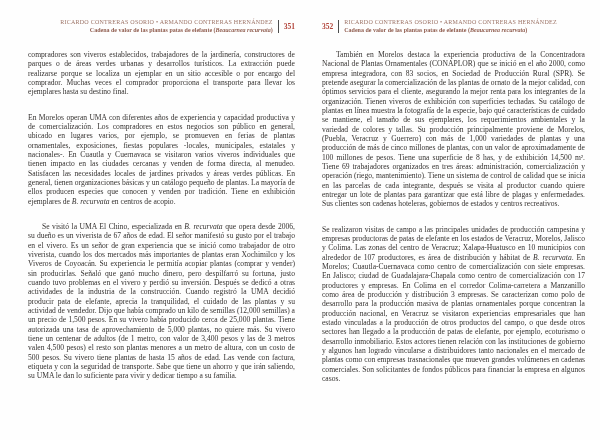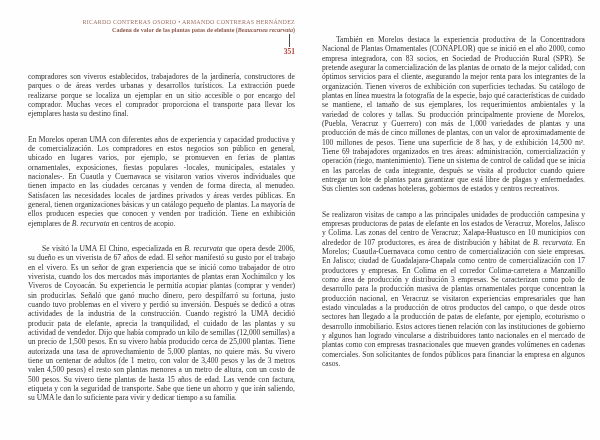--- a/index.html
+++ b/index.html
@@ -19,24 +19,23 @@
   }
   .page {
     position: absolute;
     top: 19px;
   }
   .page-left  { left: 28px;  width: 267px; }
   .page-right { left: 322px; width: 263px; }
 
   .pheader {
     display: flex;
-    align-items: flex-end;
+    align-items: center;
     min-height: 14px;
     margin-bottom: 11px;
-    flex-direction: column;
   }
   .pheader-right { justify-content: flex-end; }
   .htext { line-height: 1.25; }
   .htext-right { text-align: right; }
   .htext-left  { text-align: left; }
   .hauthors {
     font-size: 6px;
     letter-spacing: 0.25px;
     color: #9c7366;
     white-space: nowrap;
@@ -95,19 +94,27 @@
       <div class="pnum">351</div>
     </div>
     <div class="pbody">
         <p class="paragraph">compradores son viveros establecidos, trabajadores de la jardinería, constructores de parques o de áreas verdes urbanas y desarrollos turísticos. La extracción puede realizarse porque se localiza un ejemplar en un sitio accesible o por encargo del comprador. Muchas veces el comprador proporciona el transporte para llevar los ejemplares hasta su destino final.</p>
         <p class="paragraph">En Morelos operan UMA con diferentes años de experiencia y capacidad productiva y de comercialización. Los compradores en estos negocios son público en general, ubicado en lugares varios, por ejemplo, se promueven en ferias de plantas ornamentales, exposiciones, fiestas populares -locales, municipales, estatales y nacionales-. En Cuautla y Cuernavaca se visitaron varios viveros individuales que tienen impacto en las ciudades cercanas y venden de forma directa, al menudeo. Satisfacen las necesidades locales de jardines privados y áreas verdes públicas. En general, tienen organizaciones básicas y un catálogo pequeño de plantas. La mayoría de ellos producen especies que conocen y venden por tradición. Tiene en exhibición ejemplares de <i>B. recurvata</i> en centros de acopio.</p>
         <p class="paragraph indent">Se visitó la UMA El Chino, especializada en <i>B. recurvata</i> que opera desde 2006, su dueño es un viverista de 67 años de edad. El señor manifestó su gusto por el trabajo en el vivero. Es un señor de gran experiencia que se inició como trabajador de otro viverista, cuando los dos mercados más importantes de plantas eran Xochimilco y los Viveros de Coyoacán. Su experiencia le permitía acopiar plantas (comprar y vender) sin producirlas. Señaló que ganó mucho dinero, pero despilfarró su fortuna, justo cuando tuvo problemas en el vivero y perdió su inversión. Después se dedicó a otras actividades de la industria de la construcción. Cuando registró la UMA decidió producir pata de elefante, aprecia la tranquilidad, el cuidado de las plantas y su actividad de vendedor. Dijo que había comprado un kilo de semillas (12,000 semillas) a un precio de 1,500 pesos. En su vivero había producido cerca de 25,000 plantas. Tiene autorizada una tasa de aprovechamiento de 5,000 plantas, no quiere más. Su vivero tiene un centenar de adultos (de 1 metro, con valor de 3,400 pesos y las de 3 metros valen 4,500 pesos) el resto son plantas menores a un metro de altura, con un costo de 500 pesos. Su vivero tiene plantas de hasta 15 años de edad. Las vende con factura, etiqueta y con la seguridad de transporte. Sabe que tiene un ahorro y que irán saliendo, su UMA le dan lo suficiente para vivir y dedicar tiempo a su familia.</p>
       </div>
   </div>
 
   <div class="page page-right">
+    <div class="pheader">
+      <div class="pnum">352</div>
+      <div class="hsep"></div>
+      <div class="htext htext-left">
+        <div class="hauthors">RICARDO CONTRERAS OSORIO • ARMANDO CONTRERAS HERNÁNDEZ</div>
+        <div class="hsubtitle">Cadena de valor de las plantas patas de elefante (<i>Beaucarnea recurvata</i>)</div>
+      </div>
+    </div>
     <div class="pbody">
         <p class="paragraph indent">También en Morelos destaca la experiencia productiva de la Concentradora Nacional de Plantas Ornamentales (CONAPLOR) que se inició en el año 2000, como empresa integradora, con 83 socios, en Sociedad de Producción Rural (SPR). Se pretende asegurar la comercialización de las plantas de ornato de la mejor calidad, con óptimos servicios para el cliente, asegurando la mejor renta para los integrantes de la organización. Tienen viveros de exhibición con superficies techadas. Su catálogo de plantas en línea muestra la fotografía de la especie, bajo qué características de cuidado se mantiene, el tamaño de sus ejemplares, los requerimientos ambientales y la variedad de colores y tallas. Su producción principalmente proviene de Morelos, (Puebla, Veracruz y Guerrero) con más de 1,000 variedades de plantas y una producción de más de cinco millones de plantas, con un valor de aproximadamente de 100 millones de pesos. Tiene una superficie de 8 has, y de exhibición 14,500 m². Tiene 69 trabajadores organizados en tres áreas: administración, comercialización y operación (riego, mantenimiento). Tiene un sistema de control de calidad que se inicia en las parcelas de cada integrante, después se visita al productor cuando quiere entregar un lote de plantas para garantizar que está libre de plagas y enfermedades. Sus clientes son cadenas hoteleras, gobiernos de estados y centros recreativos.</p>
         <p class="paragraph">Se realizaron visitas de campo a las principales unidades de producción campesina y empresas productoras de patas de elefante en los estados de Veracruz, Morelos, Jalisco y Colima. Las zonas del centro de Veracruz; Xalapa-Huatusco en 10 municipios con alrededor de 107 productores, es área de distribución y hábitat de <i>B. recurvata</i>. En Morelos; Cuautla-Cuernavaca como centro de comercialización con siete empresas. En Jalisco; ciudad de Guadalajara-Chapala como centro de comercialización con 17 productores y empresas. En Colima en el corredor Colima-carretera a Manzanillo como área de producción y distribución 3 empresas. Se caracterizan como polo de desarrollo para la producción masiva de plantas ornamentales porque concentran la producción nacional, en Veracruz se visitaron experiencias empresariales que han estado vinculadas a la producción de otros productos del campo, o que desde otros sectores han llegado a la producción de patas de elefante, por ejemplo, ecoturismo o desarrollo inmobiliario. Estos actores tienen relación con las instituciones de gobierno y algunos han logrado vincularse a distribuidores tanto nacionales en el mercado de plantas como con empresas trasnacionales que mueven grandes volúmenes en cadenas comerciales. Son solicitantes de fondos públicos para financiar la empresa en algunos casos.</p>
       </div>
   </div>
 
 </div>
 
 </body></html>

